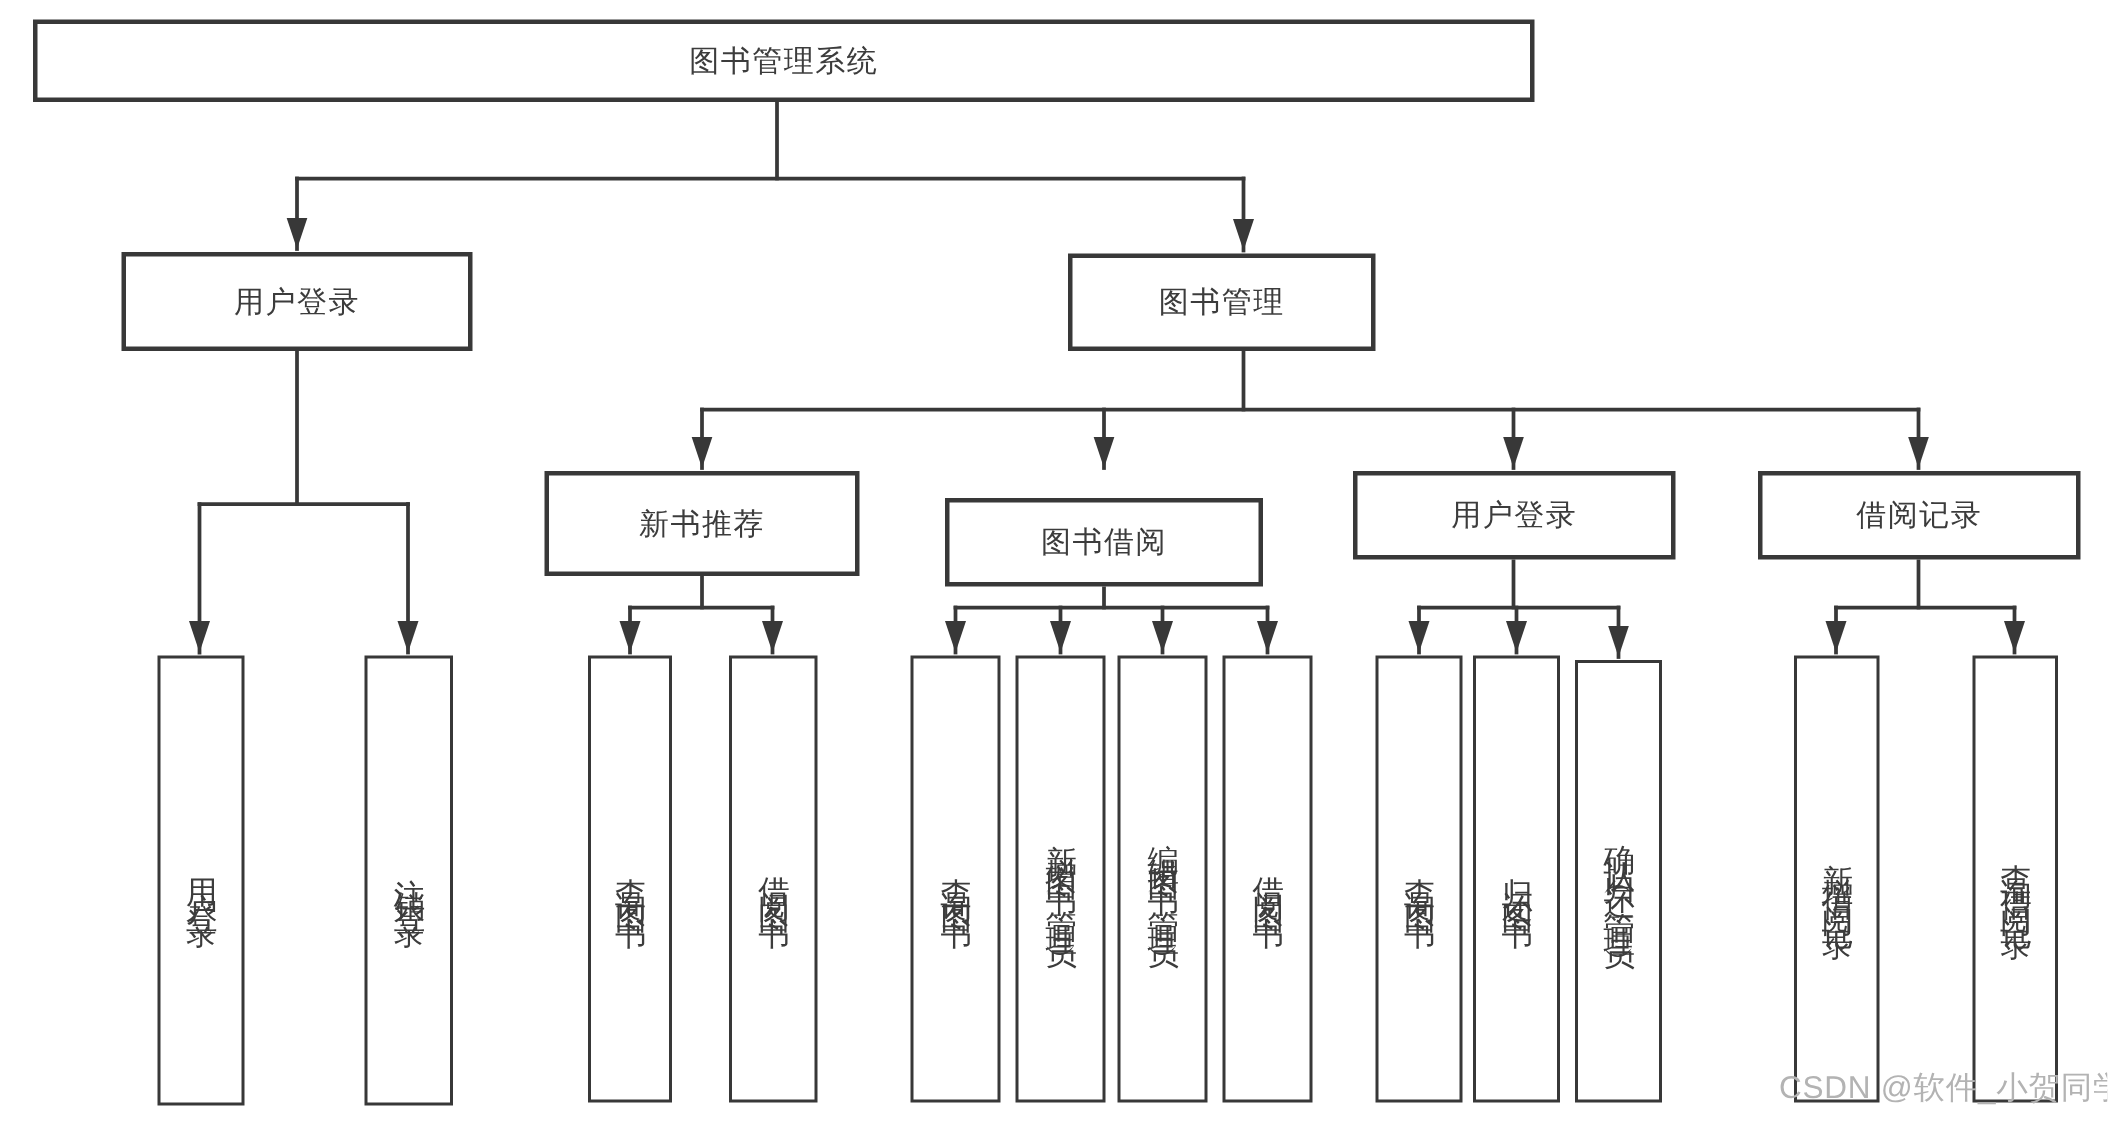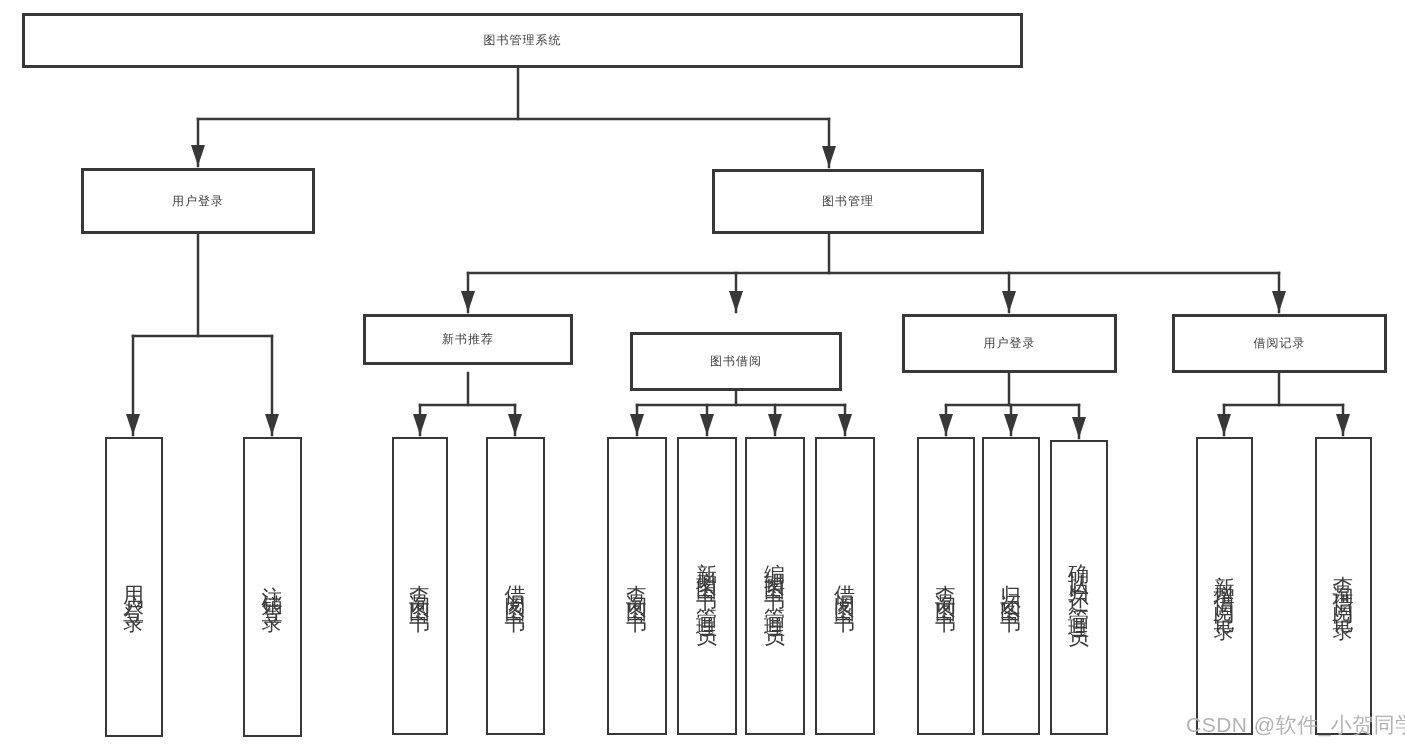--- a/index.html
+++ b/index.html
@@ -27,21 +27,21 @@
     position: absolute;
     box-sizing: border-box;
     background: #ffffff;
     border: 3px solid #383838;
     color: #3c3c3c;
     display: flex;
     align-items: center;
     justify-content: center;
   }
   .node.h {
-    font-size: 12px;
+    font-size: 20px;
     letter-spacing: 1px;
     white-space: nowrap;
   }
   .node.v {
     border-width: 2.5px;
   }
   .node.v .vt {
     writing-mode: vertical-rl;
     font-size: 21px;
     letter-spacing: 9px;
@@ -109,23 +109,23 @@
       <path d="M1279,373 V405"></path>
       <path d="M1224,405 H1343"></path>
       <line x1="1224" y1="405" x2="1224" y2="435" marker-end="url(#arw)"></line>
       <line x1="1343" y1="405" x2="1343" y2="435" marker-end="url(#arw)"></line>
     </g>
   </svg>
 
   <div class="node h" style="left:22px; top:13px; width:1001px; height:55px">图书管理系统</div>
 
   <div class="node h" style="left:81px; top:168px; width:234px; height:66px">用户登录</div>
-  <div class="node h" style="left:712px; top:169px; width:272px; height:65px">图书管理</div>
+  <div class="node h" style="left:712px; top:169px; width:205px; height:65px">图书管理</div>
 
-  <div class="node h" style="left:363px; top:314px; width:210px; height:51px">新书推荐</div>
+  <div class="node h" style="left:363px; top:314px; width:210px; height:70px">新书推荐</div>
   <div class="node h" style="left:630px; top:332px; width:212px; height:59px">图书借阅</div>
   <div class="node h" style="left:902px; top:314px; width:215px; height:59px">用户登录</div>
   <div class="node h" style="left:1172px; top:314px; width:215px; height:59px">借阅记录</div>
 
   <div class="node v" style="left:105px; top:437px; width:58px; height:300px">
     <span class="vt">用户登录</span>
   </div>
   <div class="node v" style="left:243px; top:437px; width:59px; height:300px">
     <span class="vt">注销登录</span>
   </div>

